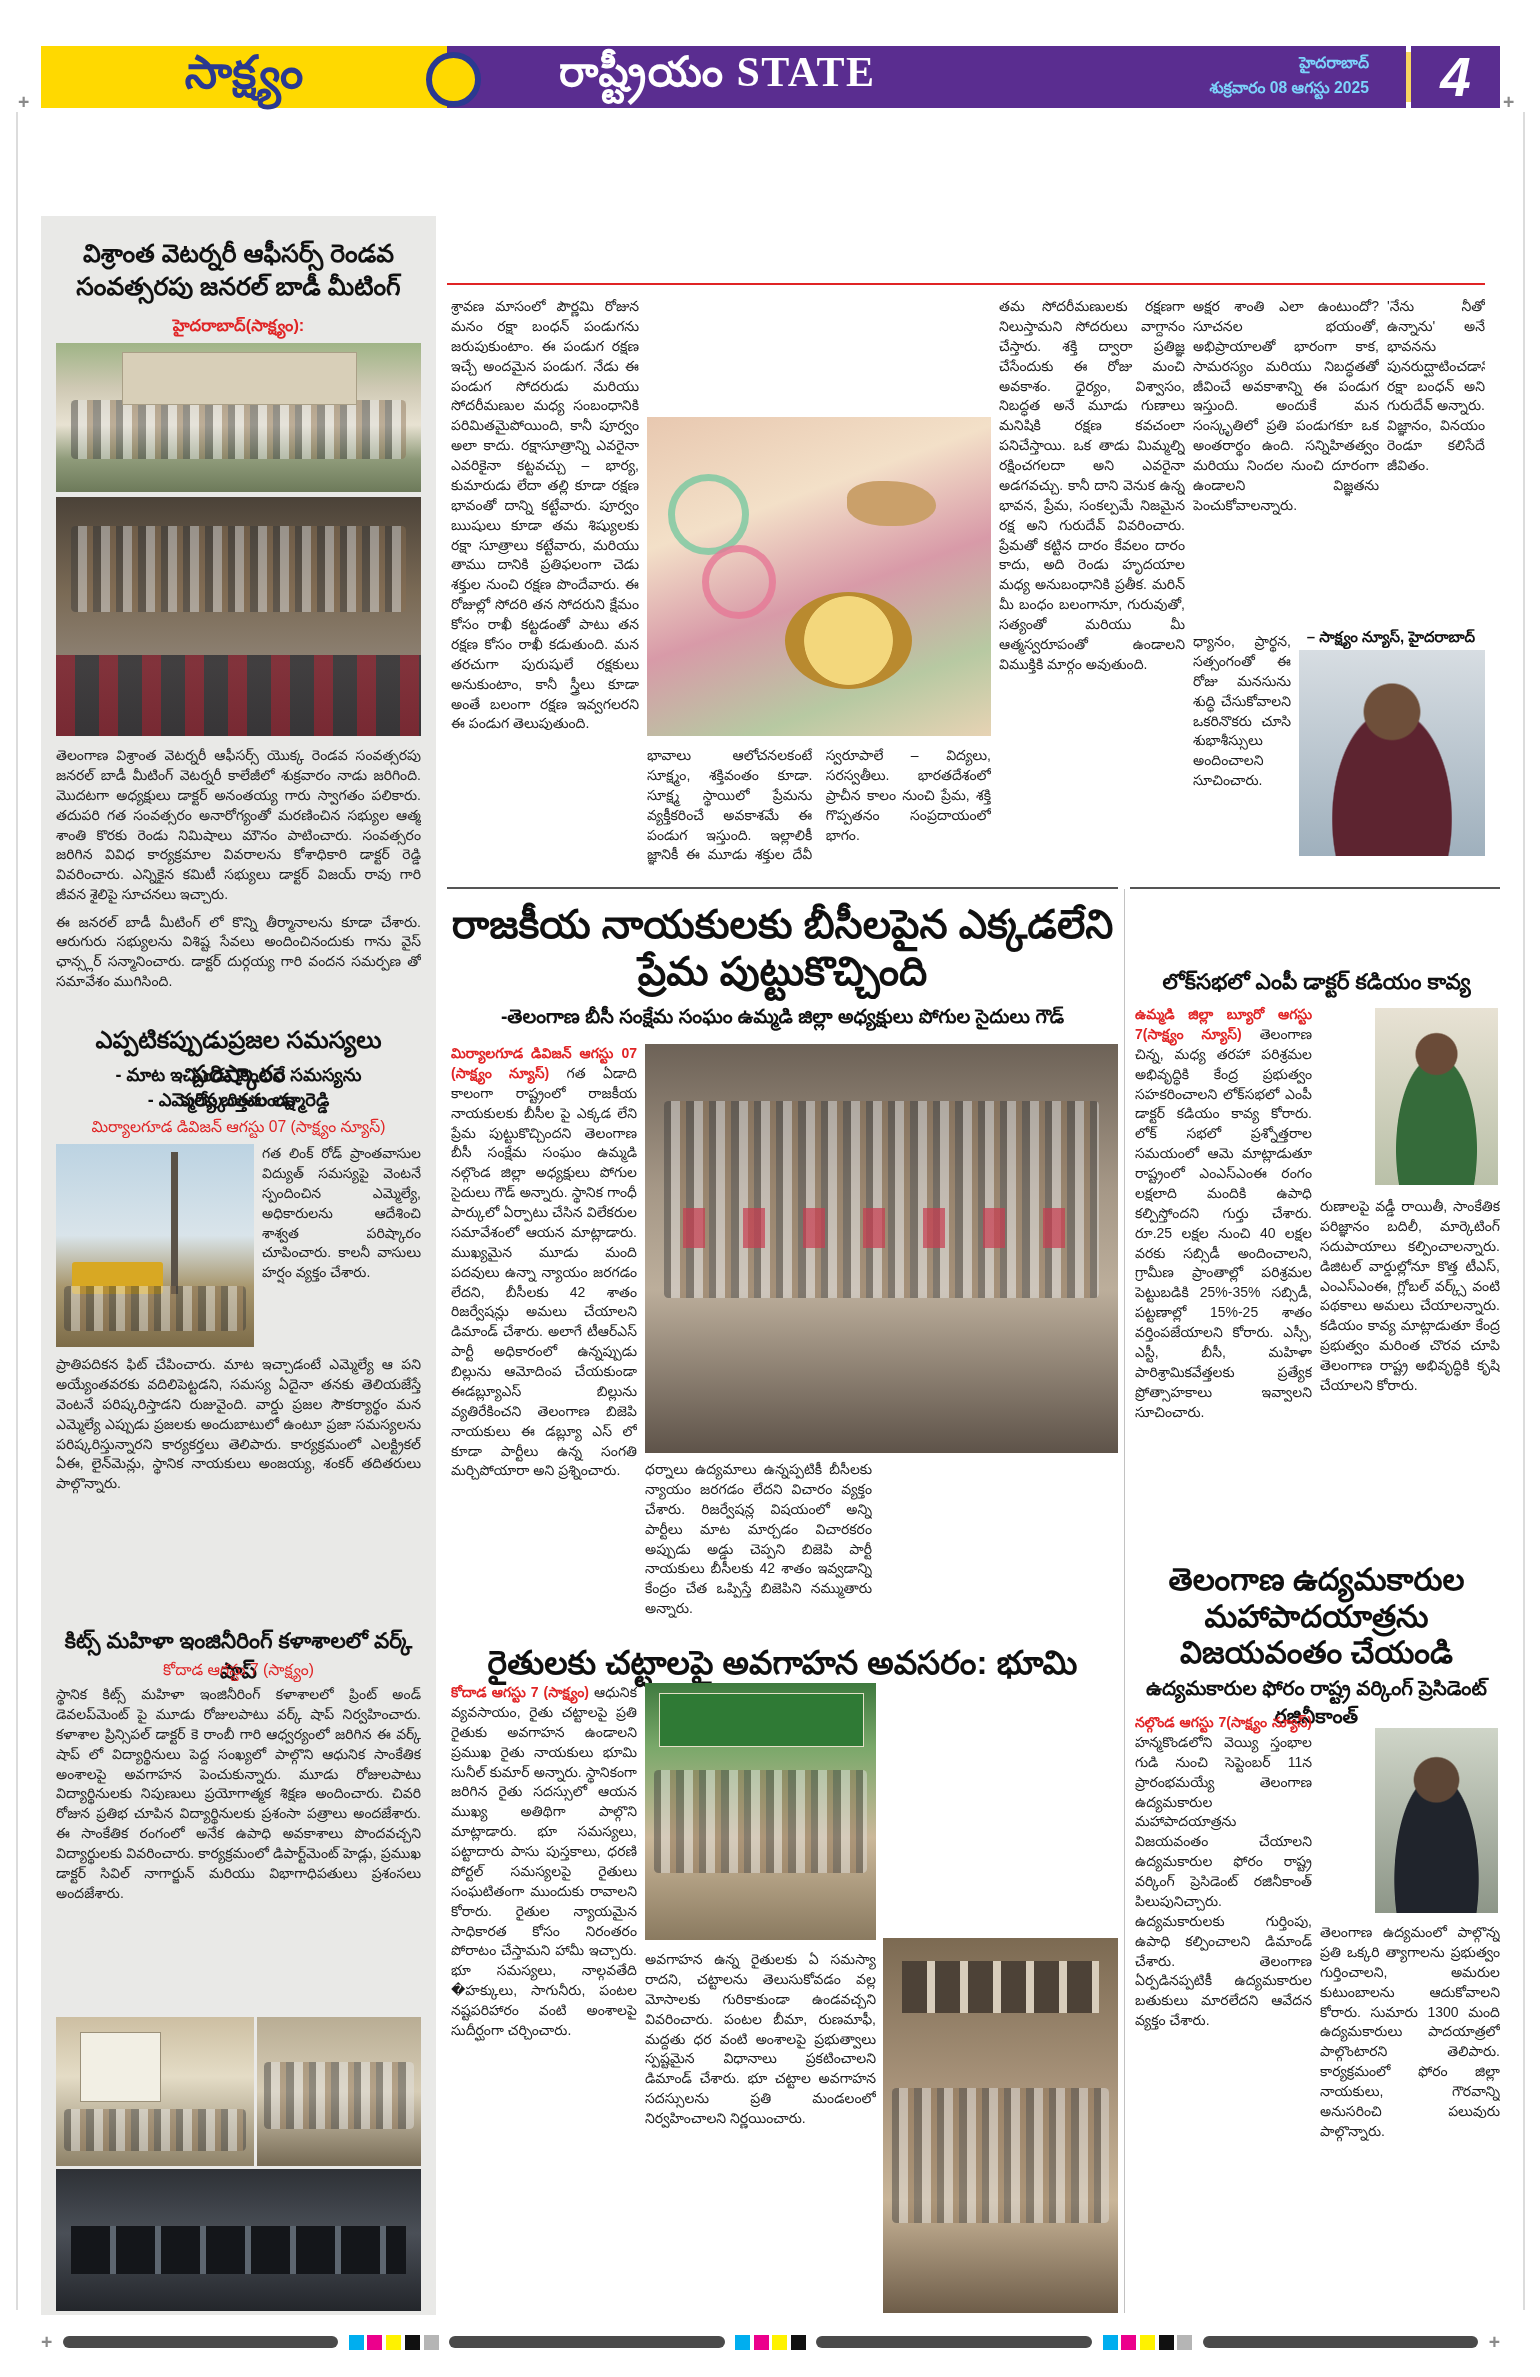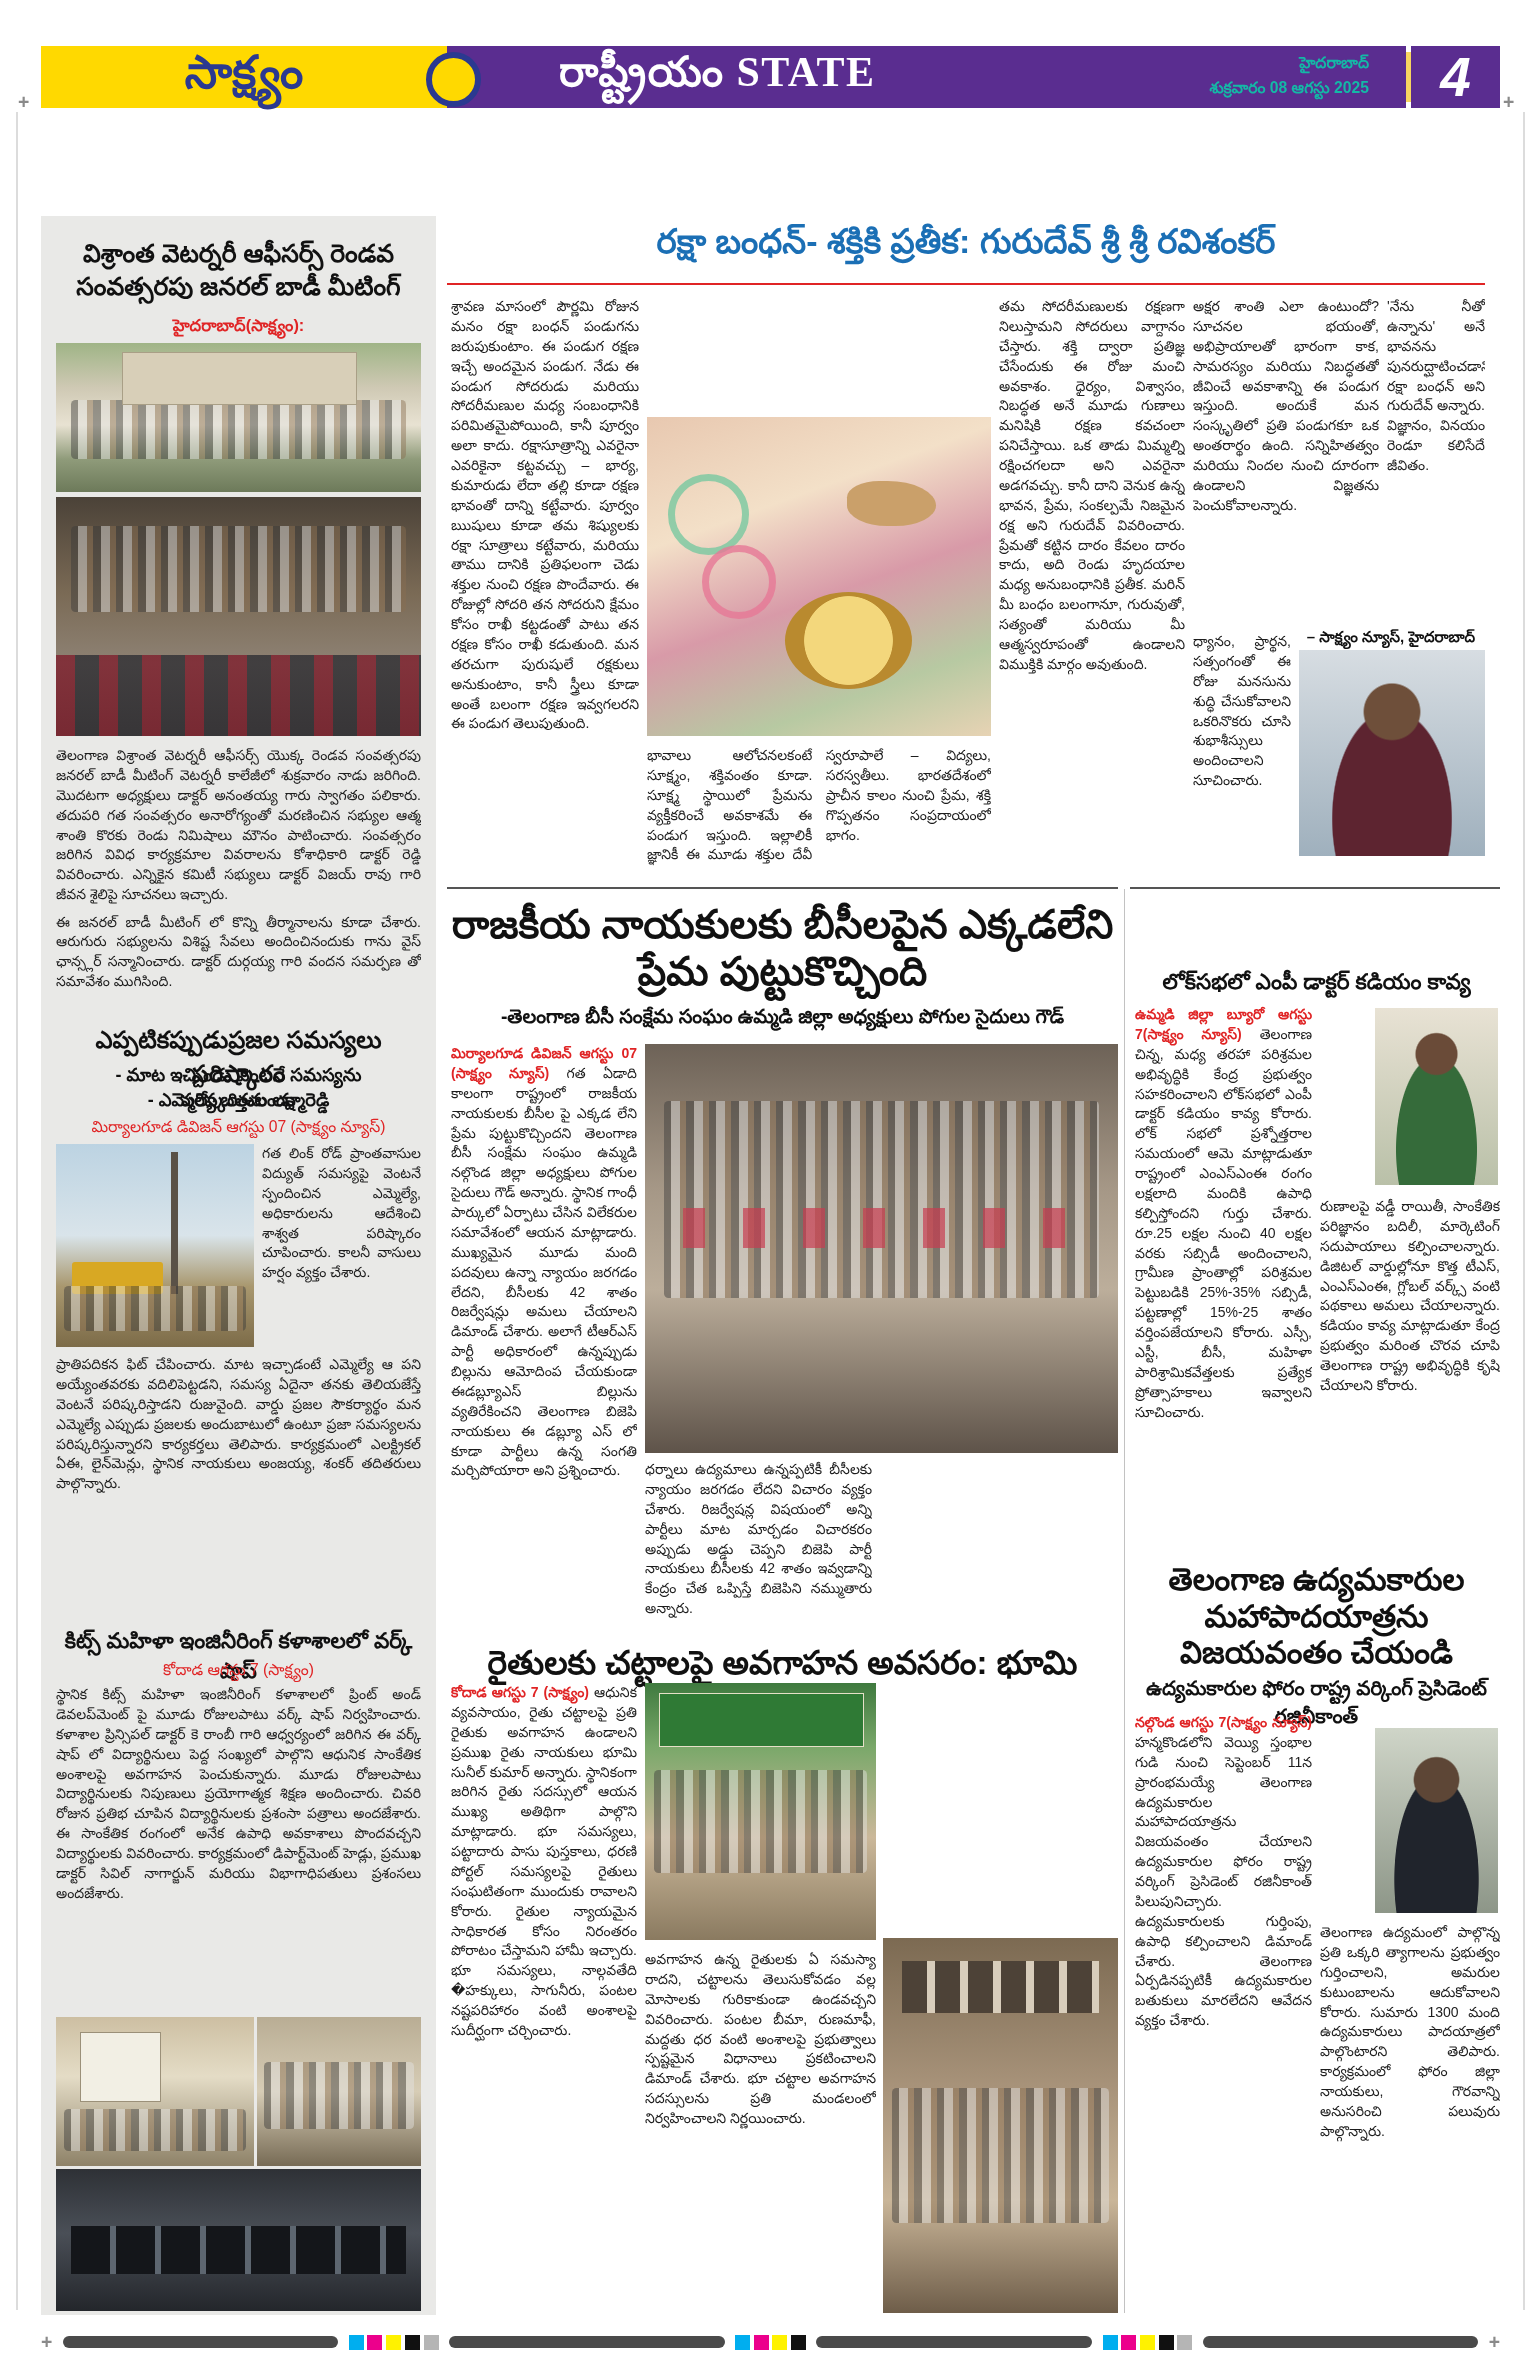--- a/index.html
+++ b/index.html
@@ -47,31 +47,30 @@
   <div class="plus abs" style="left:1503px;top:95px;">+</div>
 
   <div class="abs" style="left:41px;top:46px;width:406px;height:62px;background:#ffd900;">
     <div class="abs" style="left:0;top:0;right:0;bottom:0;display:flex;align-items:center;justify-content:center;
          font-weight:bold;font-size:46px;color:#2b3990;">సాక్ష్యం</div>
   </div>
   <div class="abs" style="left:426px;top:52px;width:43px;height:43px;border-radius:50%;background:#ffd900;border:6.7px solid #2b3990;z-index:3;"></div>
   <div class="abs" style="left:447px;top:46px;width:959px;height:62px;background:#5a2d90;">
     <div class="abs" style="left:112px;top:0;height:62px;display:flex;align-items:center;
          font-family:'Liberation Serif','DejaVu Serif',serif;font-weight:bold;font-size:42px;color:#ffffff;letter-spacing:1.5px;">రాష్ట్రీయం STATE</div>
-    <div class="abs" style="right:37px;top:7.5px;width:224px;text-align:right;color:#14b8a6;">
+    <div class="abs" style="right:37px;top:7.5px;width:224px;text-align:right;color:#7dd3fc;">
       <div style="font-size:15.7px;font-weight:bold;">హైదరాబాద్</div>
       <div style="font-size:15.7px;font-weight:bold;margin-top:3px;">శుక్రవారం 08 ఆగస్టు 2025</div>
     </div>
   </div>
   <div class="abs" style="left:1406px;top:52px;width:4.5px;height:50px;background:#f7d560;z-index:2;"></div>
   <div class="abs" style="left:1411px;top:46px;width:89px;height:62px;background:#5a2d90;display:flex;align-items:center;justify-content:center;">
     <span style="color:#fff;font-weight:bold;font-style:italic;font-size:55px;">4</span>
   </div>
 
-  <div class="abs" style="left:447px;top:222px;width:1038px;text-align:center;font-weight:bold;font-size:34px;color:#1b6fb5;">రక్షా బంధన్- శక్తికి ప్రతీక: గురుదేవ్ శ్రీ శ్రీ రవిశంకర్</div>
   <div class="abs" style="left:447px;top:283px;width:1038px;height:2.2px;background:#e02425;"></div>
 
   <div class="abs" style="left:41px;top:216px;width:395px;height:2099px;background:#e9e9e7;"></div>
 
   <div class="abs hl" style="left:56px;top:237px;width:365px;font-size:25px;line-height:1.3;">విశ్రాంత వెటర్నరీ ఆఫీసర్స్ రెండవ సంవత్సరపు జనరల్ బాడీ మీటింగ్</div>
   <div class="abs" style="left:56px;top:316px;width:365px;text-align:center;font-size:16.4px;color:#e02425;font-weight:bold;">హైదరాబాద్(సాక్ష్యం):</div>
   <div class="photo" style="left:56px;top:343px;width:365px;height:149px;background:linear-gradient(180deg,#9fb486 0%,#cfc9b4 30%,#e8e2d2 55%,#8f9b7a 78%,#6d7a5a 100%);">
     <div class="crowd" style="top:38%;height:40%;"></div>
     <div class="abs" style="left:18%;top:6%;width:64%;height:34%;background:#d8cfb8;border:1.5px solid #a99f86;"></div>
   </div>

